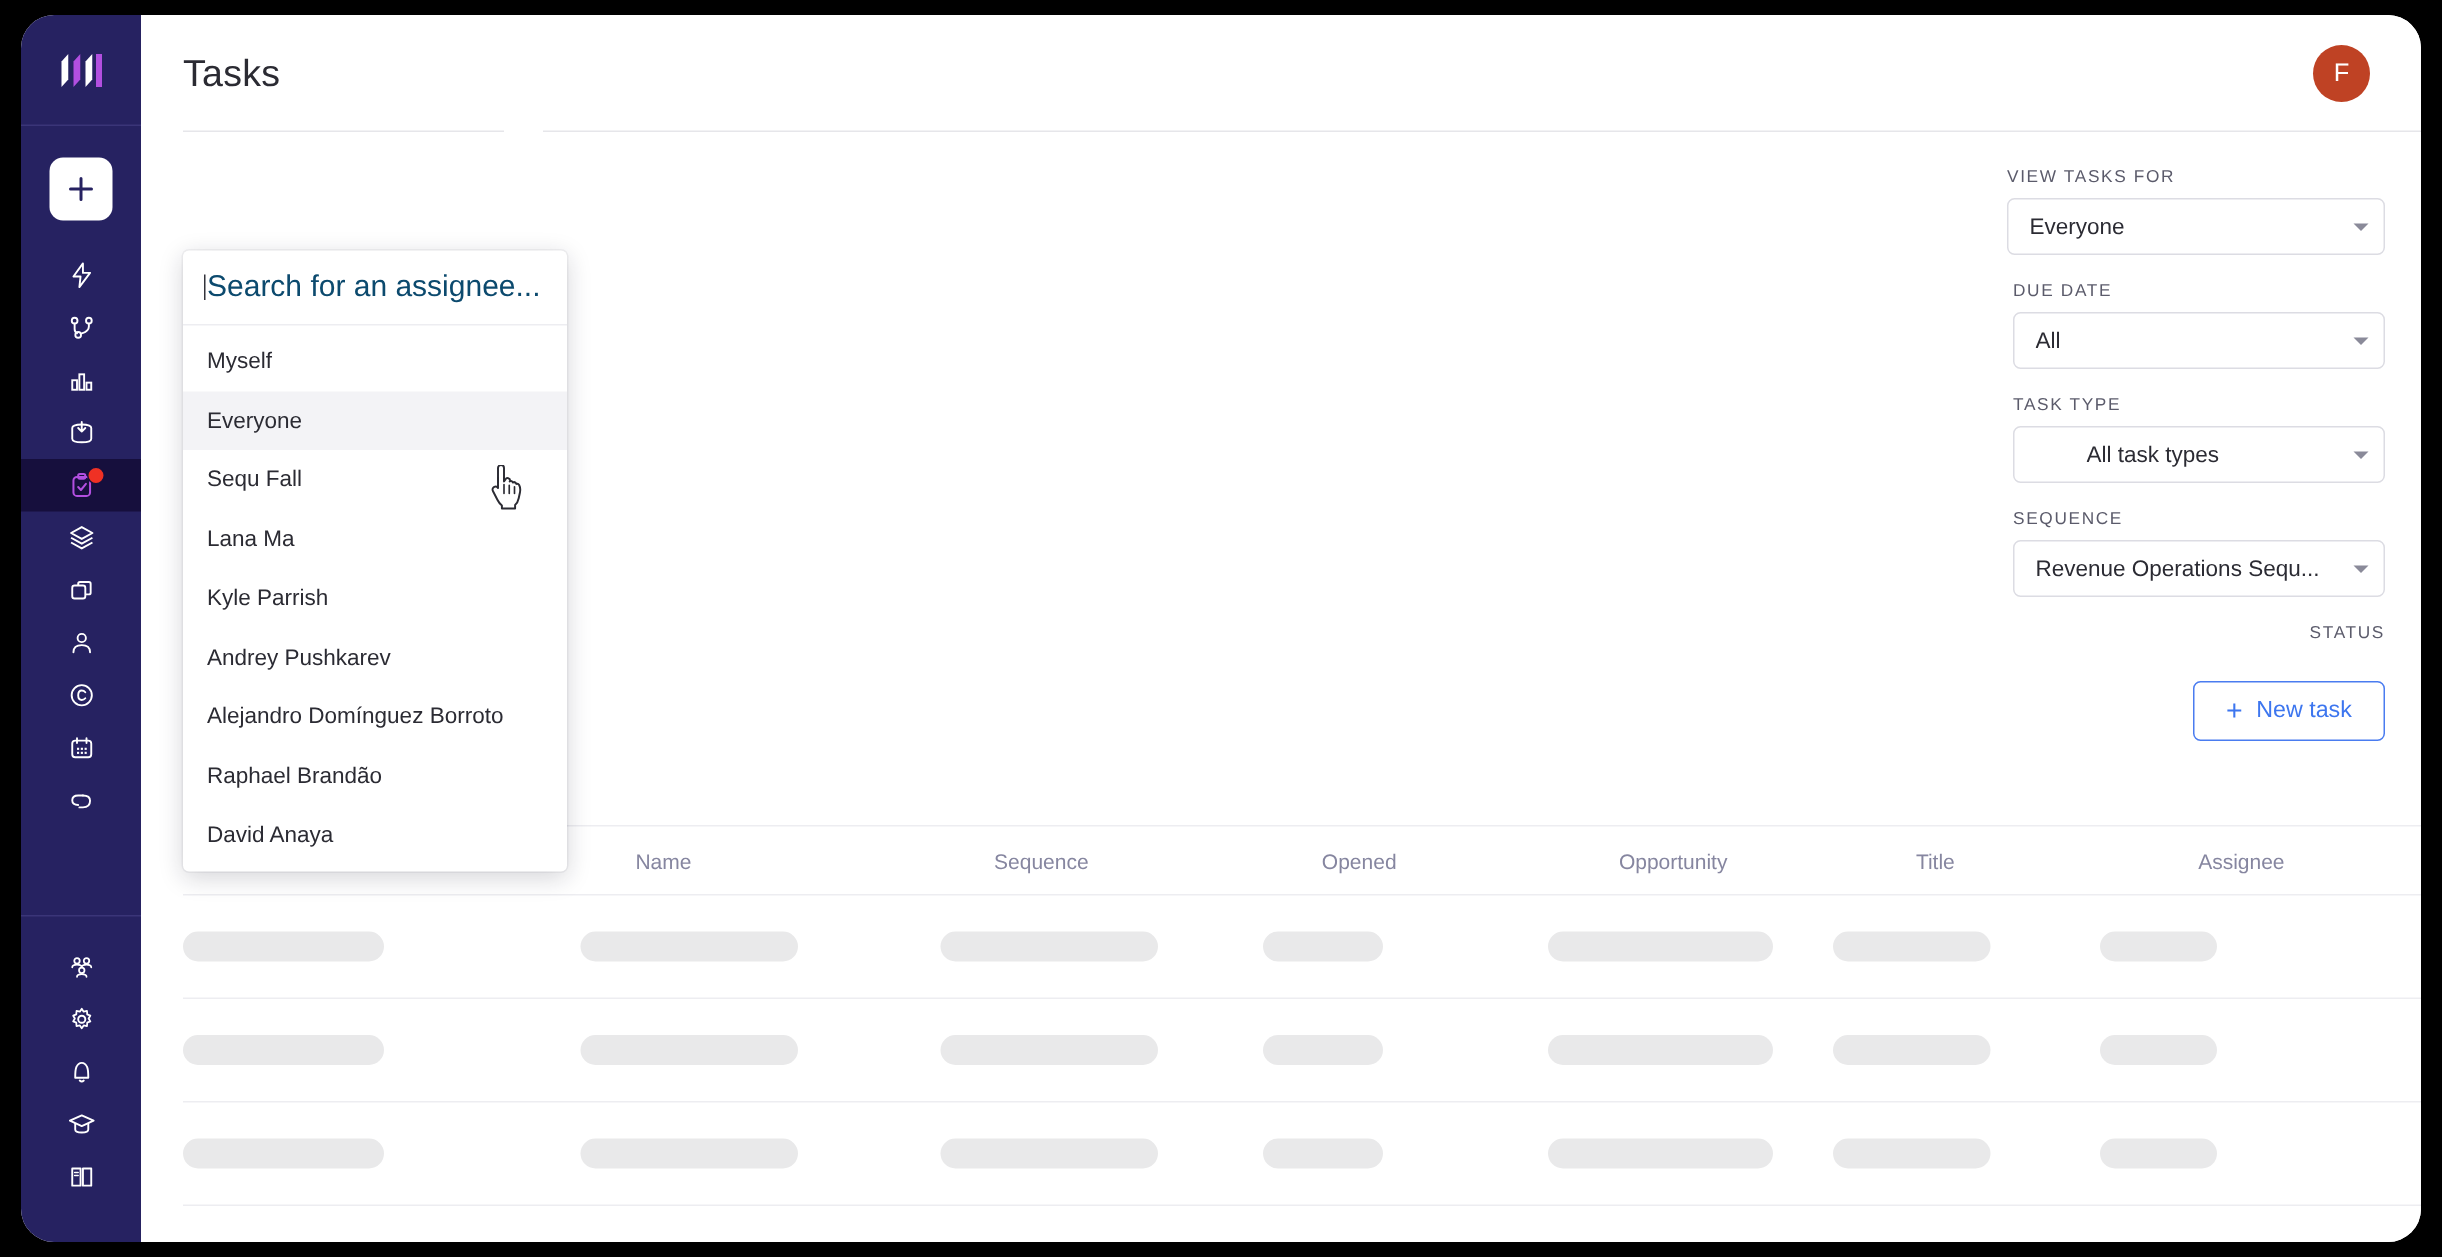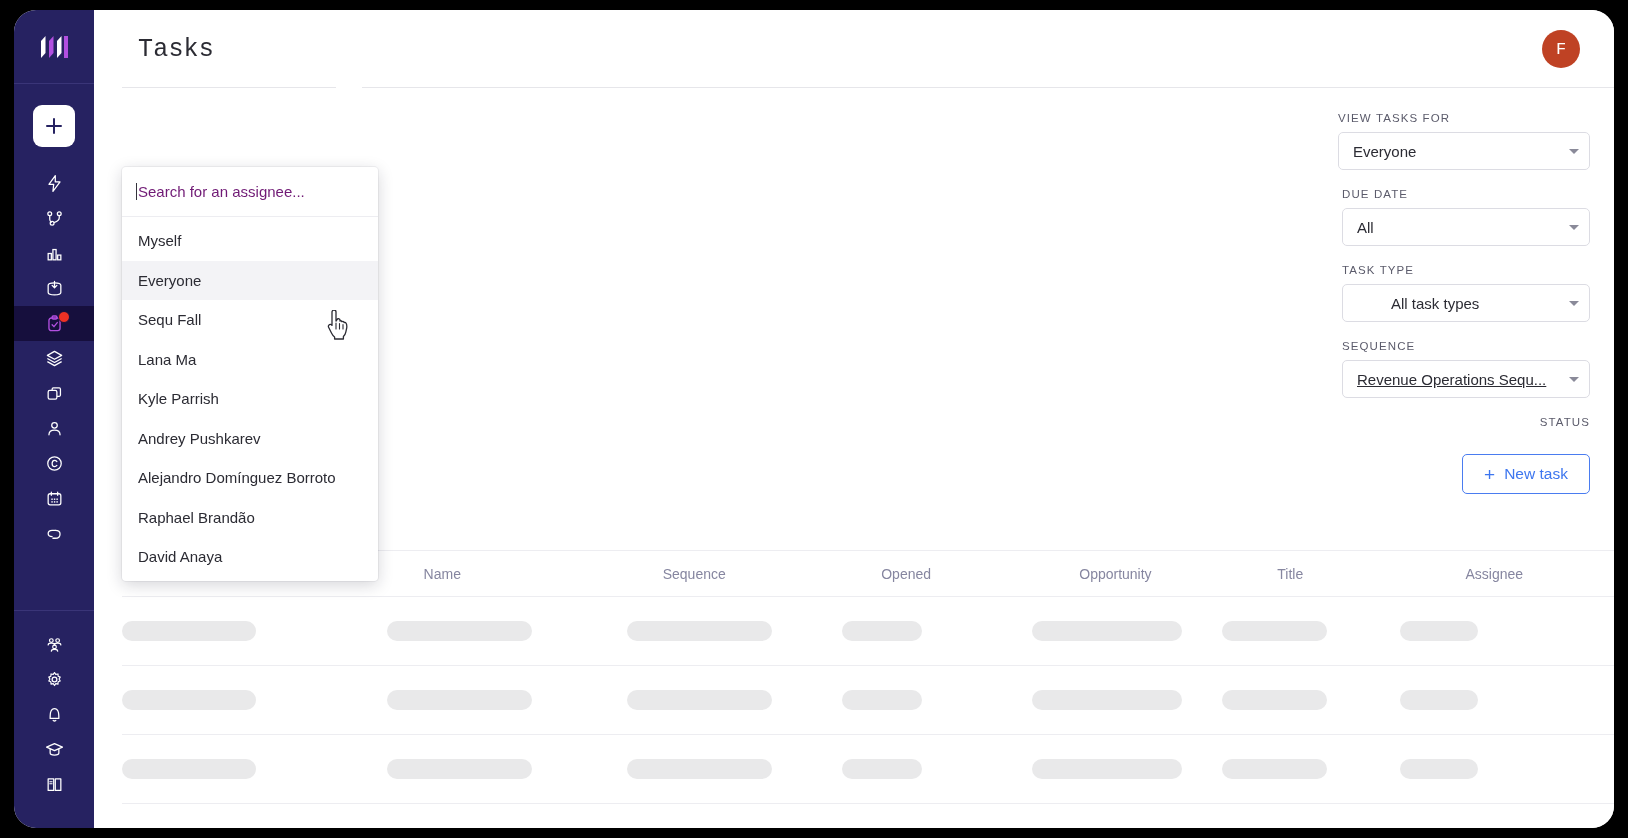--- a/index.html
+++ b/index.html
@@ -71,24 +71,23 @@
   
   .main {
     flex: 1 1 auto;
     position: relative;
     background: #ffffff;
     height: 100%;
     overflow: hidden;
   }
   .topbar {
     height: 78px;
-    padding: 0 34px 0 44px;
+    padding: 0 34px 0 28px;
     display: flex; align-items: center; justify-content: space-between;
     position: relative;
-    font-family: Liberation Mono, monospace;
   }
   .page-title {
     font-size: 25px;
     color: #2b2b33;
     font-weight: 400;
     letter-spacing: .2px;
   }
   .avatar {
     width: 38px; height: 38px;
     border-radius: 50%;
@@ -146,21 +145,21 @@
     width: 0; height: 0;
     border-left: 5px solid transparent;
     border-right: 5px solid transparent;
     border-top: 5px solid #8a8a99;
     margin-left: 8px;
     flex: 0 0 auto;
   }
   .w-assignee { width: 252px; }
   .w-due { width: 248px; }
   .w-tasktype { width: 248px; padding-left: 48px; }
-  .w-sequence { width: 248px; text-decoration: underline; }
+  .w-sequence { width: 248px; }
   .w-status { width: 248px; }
 
   .new-task-btn {
     height: 40px;
     min-width: 128px;
     border: 1px solid #4a7cf0;
     border-radius: 5px;
     background: #ffffff;
     color: #3d76ef;
     font-size: 15.5px;
@@ -238,22 +237,22 @@
     padding: 0 14px;
     border-bottom: 1px solid #ededf1;
     position: relative;
   }
   .caret-bar {
     width: 1px; height: 17px;
     background: #33333b;
     margin-right: 1px;
   }
   .dd-placeholder {
-    font-size: 15px;
-    color: #701a75;
+    font-size: 20px;
+    color: #0c4a6e;
   }
   .dd-item {
     height: 39.5px;
     display: flex; align-items: center;
     padding: 0 16px;
     font-size: 15px;
     color: #2b2b33;
     cursor: pointer;
     white-space: nowrap;
   }

